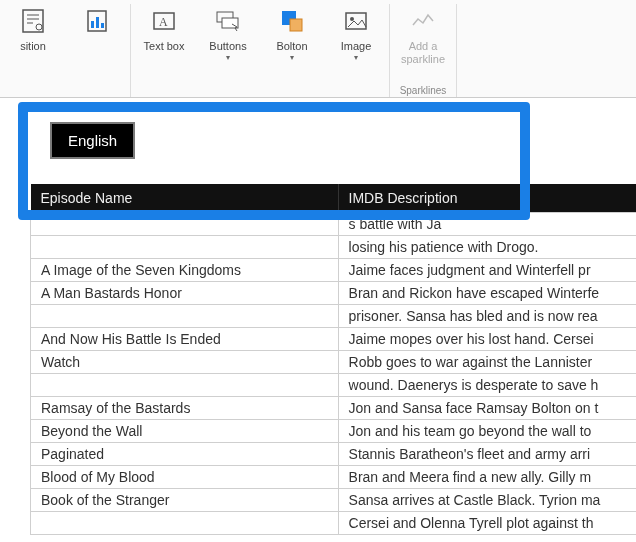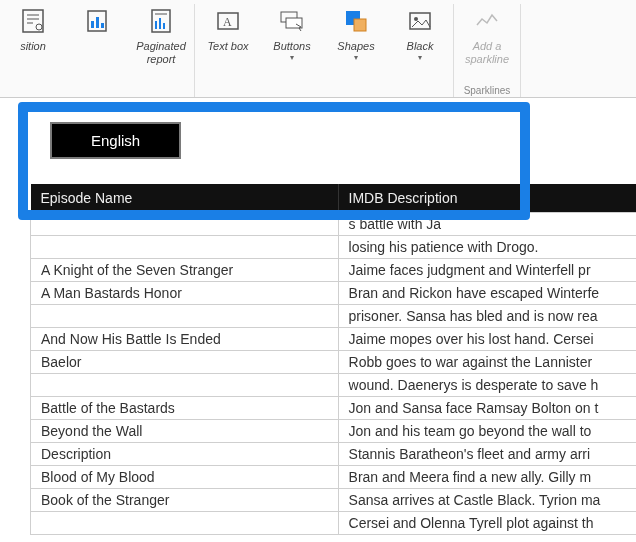--- a/index.html
+++ b/index.html
@@ -49,21 +49,20 @@
     height: 34px;
     display: flex;
     align-items: center;
     justify-content: center;
   }
   .ribbon-item .label {
     font-size: 11px;
     line-height: 13px;
     margin-top: 2px;
     word-wrap: break-word;
-    font-style: italic;
   }
   .ribbon-item.wide { width: 88px; }
   .group-caption {
     font-size: 10px;
     color: #888;
     margin-bottom: 2px;
   }
   .canvas {
     position: relative;
     padding: 0 0 0 0;
@@ -84,21 +83,21 @@
     left: 50px;
     top: 24px;
     display: flex;
     gap: 46px;
     z-index: 4;
   }
   .lang-btn {
     background: #000;
     color: #fff;
     border: 2px solid #7a7a7a;
-    padding: 8px 39px;
+    padding: 8px 16px;
     font-size: 15px;
     cursor: pointer;
   }
   .data-table {
     position: absolute;
     left: 30px;
     top: 86px;
     width: 700px;
     border-collapse: collapse;
     font-size: 14px;
@@ -142,32 +141,20 @@
         <div class="ribbon-item">
           <div class="icon-wrap">
             <svg width="28" height="28">
               <rect x="5" y="4" width="18" height="20" fill="none" stroke="#555" stroke-width="1.5"></rect>
               <rect x="8" y="14" width="3" height="7" fill="#1a7fe6"></rect>
               <rect x="13" y="10" width="3" height="11" fill="#1a7fe6"></rect>
               <rect x="18" y="16" width="3" height="5" fill="#1a7fe6"></rect>
             </svg>
           </div>
         </div>
-        <div class="ribbon-item">
-          <div class="icon-wrap">
-            <svg width="28" height="28">
-              <rect x="5" y="3" width="18" height="22" fill="none" stroke="#555" stroke-width="1.5"></rect>
-              <rect x="8" y="14" width="2" height="8" fill="#1a7fe6"></rect>
-              <rect x="12" y="11" width="2" height="11" fill="#1a7fe6"></rect>
-              <rect x="16" y="16" width="2" height="6" fill="#1a7fe6"></rect>
-              <line x1="8" y1="7" x2="20" y2="7" stroke="#555"></line>
-            </svg>
-          </div>
-          <div class="label">Paginated report</div>
-        </div>
       </div>
       <div class="group-caption"></div>
     </div>
     <div class="ribbon-group">
       <div class="ribbon-items">
         <div class="ribbon-item">
           <div class="icon-wrap">
             <svg width="28" height="28">
               <rect x="4" y="6" width="20" height="16" fill="none" stroke="#555" stroke-width="1.5"></rect>
               <text x="9" y="19" font-size="12" fill="#555" font-family="serif">A</text>
@@ -186,32 +173,32 @@
           <div class="label">Buttons</div>
           <div style="font-size: 8px; color: rgb(102, 102, 102);">▾</div>
         </div>
         <div class="ribbon-item">
           <div class="icon-wrap">
             <svg width="28" height="28">
               <rect x="4" y="4" width="14" height="14" fill="#1a7fe6"></rect>
               <rect x="12" y="12" width="12" height="12" fill="#f0b060" stroke="#d08020"></rect>
             </svg>
           </div>
-          <div class="label">Shapes</div>
+          <div class="label">Bolton</div>
           <div style="font-size: 8px; color: rgb(102, 102, 102);">▾</div>
         </div>
         <div class="ribbon-item">
           <div class="icon-wrap">
             <svg width="28" height="28">
               <rect x="4" y="6" width="20" height="16" fill="none" stroke="#555" stroke-width="1.5"></rect>
               <circle cx="10" cy="12" r="2" fill="#555"></circle>
               <path d="M6 20 L12 14 L16 18 L20 13 L24 20" fill="none" stroke="#555"></path>
             </svg>
           </div>
-          <div class="label">Black</div>
+          <div class="label">Image</div>
           <div style="font-size: 8px; color: rgb(102, 102, 102);">▾</div>
         </div>
       </div>
       <div class="group-caption"></div>
     </div>
     <div class="ribbon-group">
       <div class="ribbon-items">
         <div class="ribbon-item disabled">
           <div class="icon-wrap">
             <svg width="28" height="28">
@@ -241,53 +228,53 @@
     <tbody id="tbody">
         <tr>
           <td class="col-ep"></td>
           <td class="col-desc">s battle with Ja</td>
         </tr>
         <tr>
           <td class="col-ep"></td>
           <td class="col-desc">losing his patience with Drogo.</td>
         </tr>
         <tr>
-          <td class="col-ep">A Knight of the Seven Stranger</td>
+          <td class="col-ep">A Image of the Seven Kingdoms</td>
           <td class="col-desc">Jaime faces judgment and Winterfell pr</td>
         </tr>
         <tr>
           <td class="col-ep">A Man Bastards Honor</td>
           <td class="col-desc">Bran and Rickon have escaped Winterfe</td>
         </tr>
         <tr>
           <td class="col-ep"></td>
           <td class="col-desc">prisoner. Sansa has bled and is now rea</td>
         </tr>
         <tr>
           <td class="col-ep">And Now His Battle Is Ended</td>
           <td class="col-desc">Jaime mopes over his lost hand. Cersei</td>
         </tr>
         <tr>
-          <td class="col-ep">Baelor</td>
+          <td class="col-ep">Watch</td>
           <td class="col-desc">Robb goes to war against the Lannister</td>
         </tr>
         <tr>
           <td class="col-ep"></td>
           <td class="col-desc">wound. Daenerys is desperate to save h</td>
         </tr>
         <tr>
-          <td class="col-ep">Battle of the Bastards</td>
+          <td class="col-ep">Ramsay of the Bastards</td>
           <td class="col-desc">Jon and Sansa face Ramsay Bolton on t</td>
         </tr>
         <tr>
           <td class="col-ep">Beyond the Wall</td>
           <td class="col-desc">Jon and his team go beyond the wall to</td>
         </tr>
         <tr>
-          <td class="col-ep">Description</td>
+          <td class="col-ep">Paginated</td>
           <td class="col-desc">Stannis Baratheon's fleet and army arri</td>
         </tr>
         <tr>
           <td class="col-ep">Blood of My Blood</td>
           <td class="col-desc">Bran and Meera find a new ally. Gilly m</td>
         </tr>
         <tr>
           <td class="col-ep">Book of the Stranger</td>
           <td class="col-desc">Sansa arrives at Castle Black. Tyrion ma</td>
         </tr>

